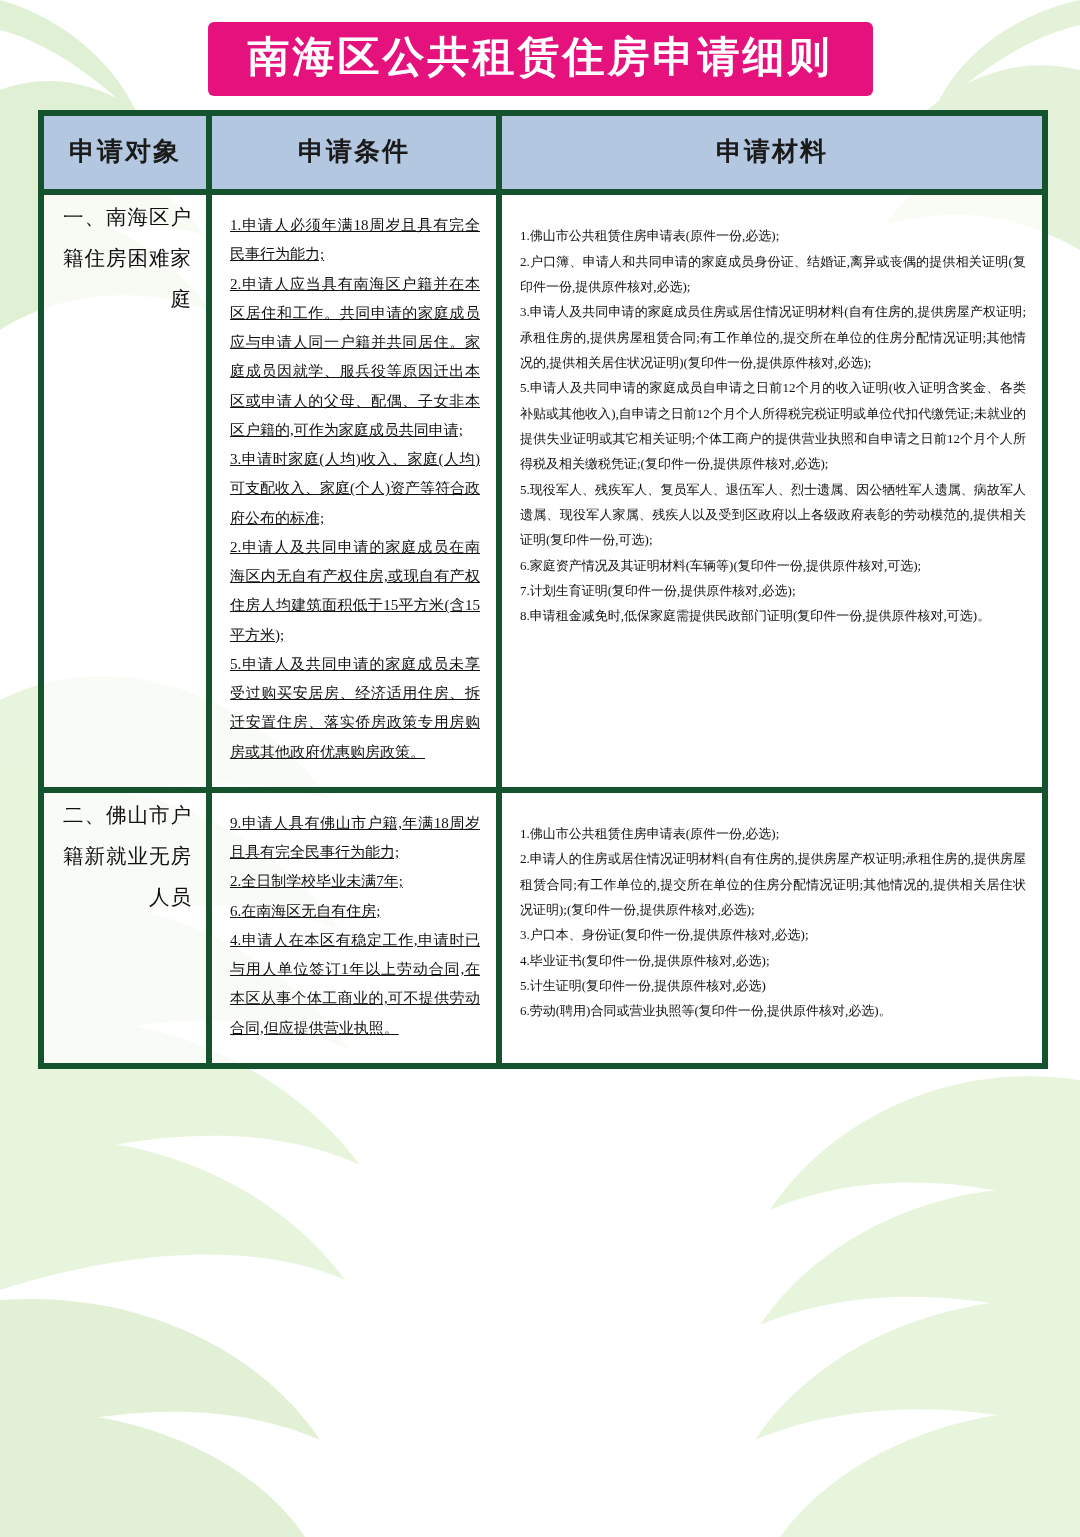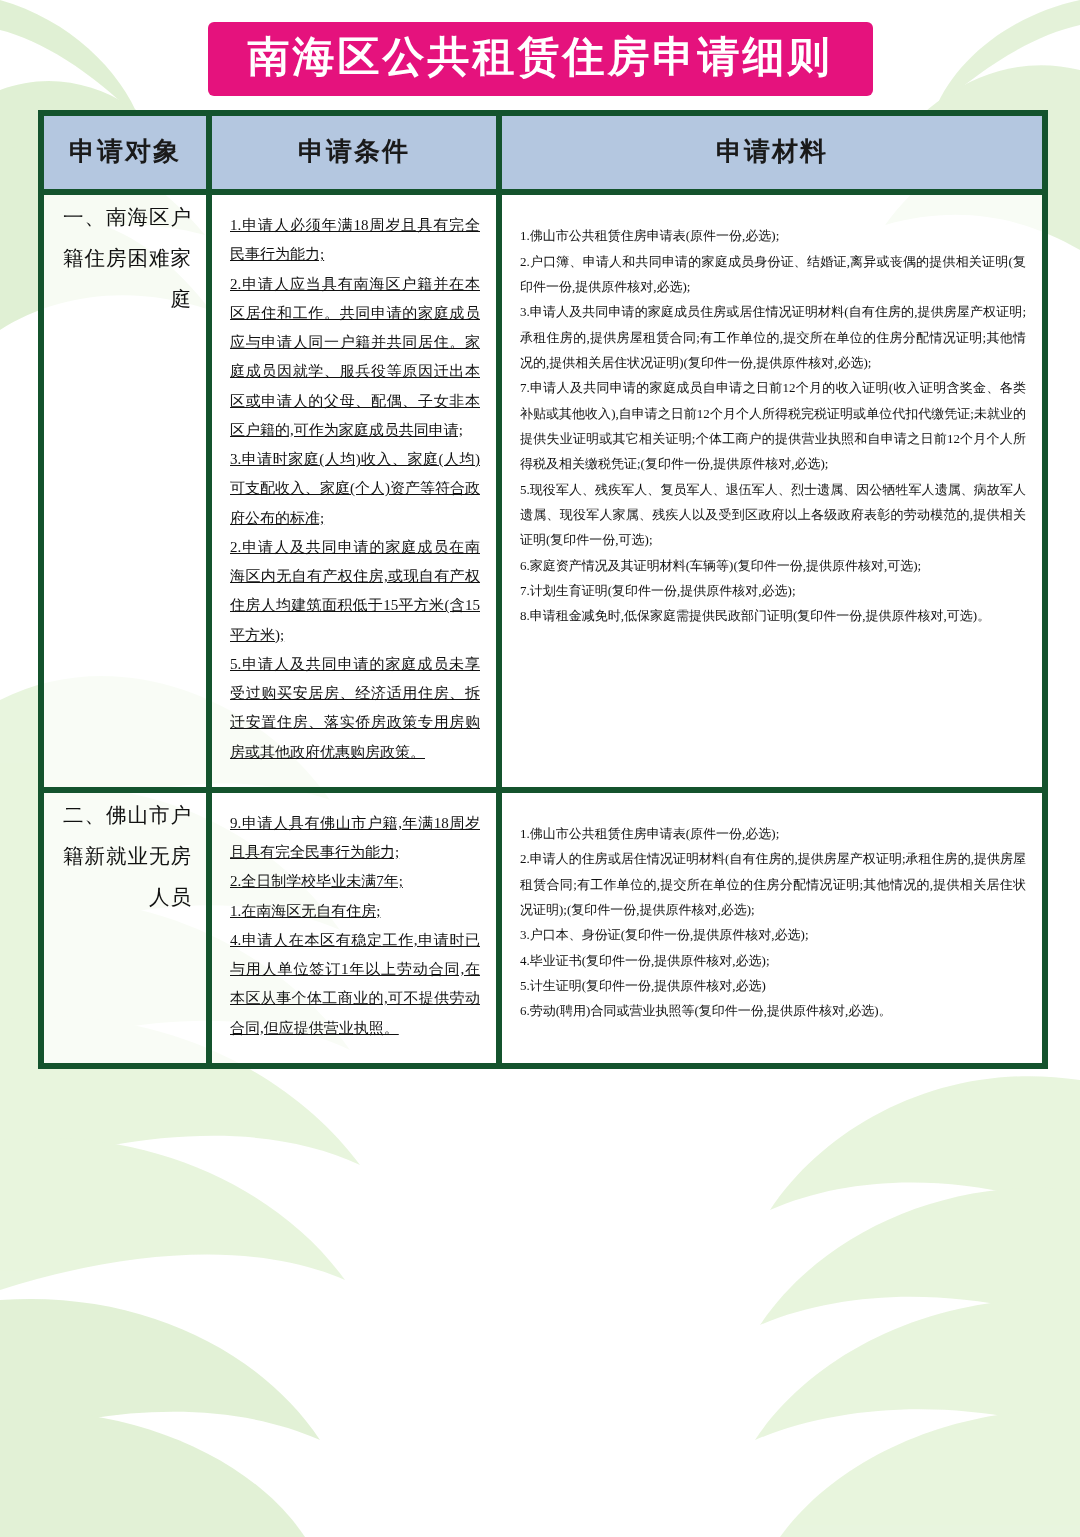--- a/index.html
+++ b/index.html
@@ -181,33 +181,33 @@
           <span class="line">1.申请人必须年满18周岁且具有完全民事行为能力;</span>
           <span class="line">2.申请人应当具有南海区户籍并在本区居住和工作。共同申请的家庭成员应与申请人同一户籍并共同居住。家庭成员因就学、服兵役等原因迁出本区或申请人的父母、配偶、子女非本区户籍的,可作为家庭成员共同申请;</span>
           <span class="line">3.申请时家庭(人均)收入、家庭(人均)可支配收入、家庭(个人)资产等符合政府公布的标准;</span>
           <span class="line">2.申请人及共同申请的家庭成员在南海区内无自有产权住房,或现自有产权住房人均建筑面积低于15平方米(含15平方米);</span>
           <span class="line">5.申请人及共同申请的家庭成员未享受过购买安居房、经济适用住房、拆迁安置住房、落实侨房政策专用房购房或其他政府优惠购房政策。</span>
         </td>
         <td class="mat-cell">
           <span class="line">1.佛山市公共租赁住房申请表(原件一份,必选);</span>
           <span class="line">2.户口簿、申请人和共同申请的家庭成员身份证、结婚证,离异或丧偶的提供相关证明(复印件一份,提供原件核对,必选);</span>
           <span class="line">3.申请人及共同申请的家庭成员住房或居住情况证明材料(自有住房的,提供房屋产权证明;承租住房的,提供房屋租赁合同;有工作单位的,提交所在单位的住房分配情况证明;其他情况的,提供相关居住状况证明)(复印件一份,提供原件核对,必选);</span>
-          <span class="line">7.申请人及共同申请的家庭成员自申请之日前12个月的收入证明(收入证明含奖金、各类补贴或其他收入),自申请之日前12个月个人所得税完税证明或单位代扣代缴凭证;未就业的提供失业证明或其它相关证明;个体工商户的提供营业执照和自申请之日前12个月个人所得税及相关缴税凭证;(复印件一份,提供原件核对,必选);</span>
+          <span class="line">5.申请人及共同申请的家庭成员自申请之日前12个月的收入证明(收入证明含奖金、各类补贴或其他收入),自申请之日前12个月个人所得税完税证明或单位代扣代缴凭证;未就业的提供失业证明或其它相关证明;个体工商户的提供营业执照和自申请之日前12个月个人所得税及相关缴税凭证;(复印件一份,提供原件核对,必选);</span>
           <span class="line">5.现役军人、残疾军人、复员军人、退伍军人、烈士遗属、因公牺牲军人遗属、病故军人遗属、现役军人家属、残疾人以及受到区政府以上各级政府表彰的劳动模范的,提供相关证明(复印件一份,可选);</span>
           <span class="line">6.家庭资产情况及其证明材料(车辆等)(复印件一份,提供原件核对,可选);</span>
           <span class="line">7.计划生育证明(复印件一份,提供原件核对,必选);</span>
           <span class="line">8.申请租金减免时,低保家庭需提供民政部门证明(复印件一份,提供原件核对,可选)。</span>
         </td>
       </tr>
       <tr>
         <td class="obj-cell">二、佛山市户籍新就业无房人员</td>
         <td class="cond-cell">
           <span class="line">9.申请人具有佛山市户籍,年满18周岁且具有完全民事行为能力;</span>
           <span class="line">2.全日制学校毕业未满7年;</span>
-          <span class="line">1.在南海区无自有住房;</span>
+          <span class="line">6.在南海区无自有住房;</span>
           <span class="line">4.申请人在本区有稳定工作,申请时已与用人单位签订1年以上劳动合同,在本区从事个体工商业的,可不提供劳动合同,但应提供营业执照。</span>
         </td>
         <td class="mat-cell">
           <span class="line">1.佛山市公共租赁住房申请表(原件一份,必选);</span>
           <span class="line">2.申请人的住房或居住情况证明材料(自有住房的,提供房屋产权证明;承租住房的,提供房屋租赁合同;有工作单位的,提交所在单位的住房分配情况证明;其他情况的,提供相关居住状况证明);(复印件一份,提供原件核对,必选);</span>
           <span class="line">3.户口本、身份证(复印件一份,提供原件核对,必选);</span>
           <span class="line">4.毕业证书(复印件一份,提供原件核对,必选);</span>
           <span class="line">5.计生证明(复印件一份,提供原件核对,必选)</span>
           <span class="line">6.劳动(聘用)合同或营业执照等(复印件一份,提供原件核对,必选)。</span>
         </td>

